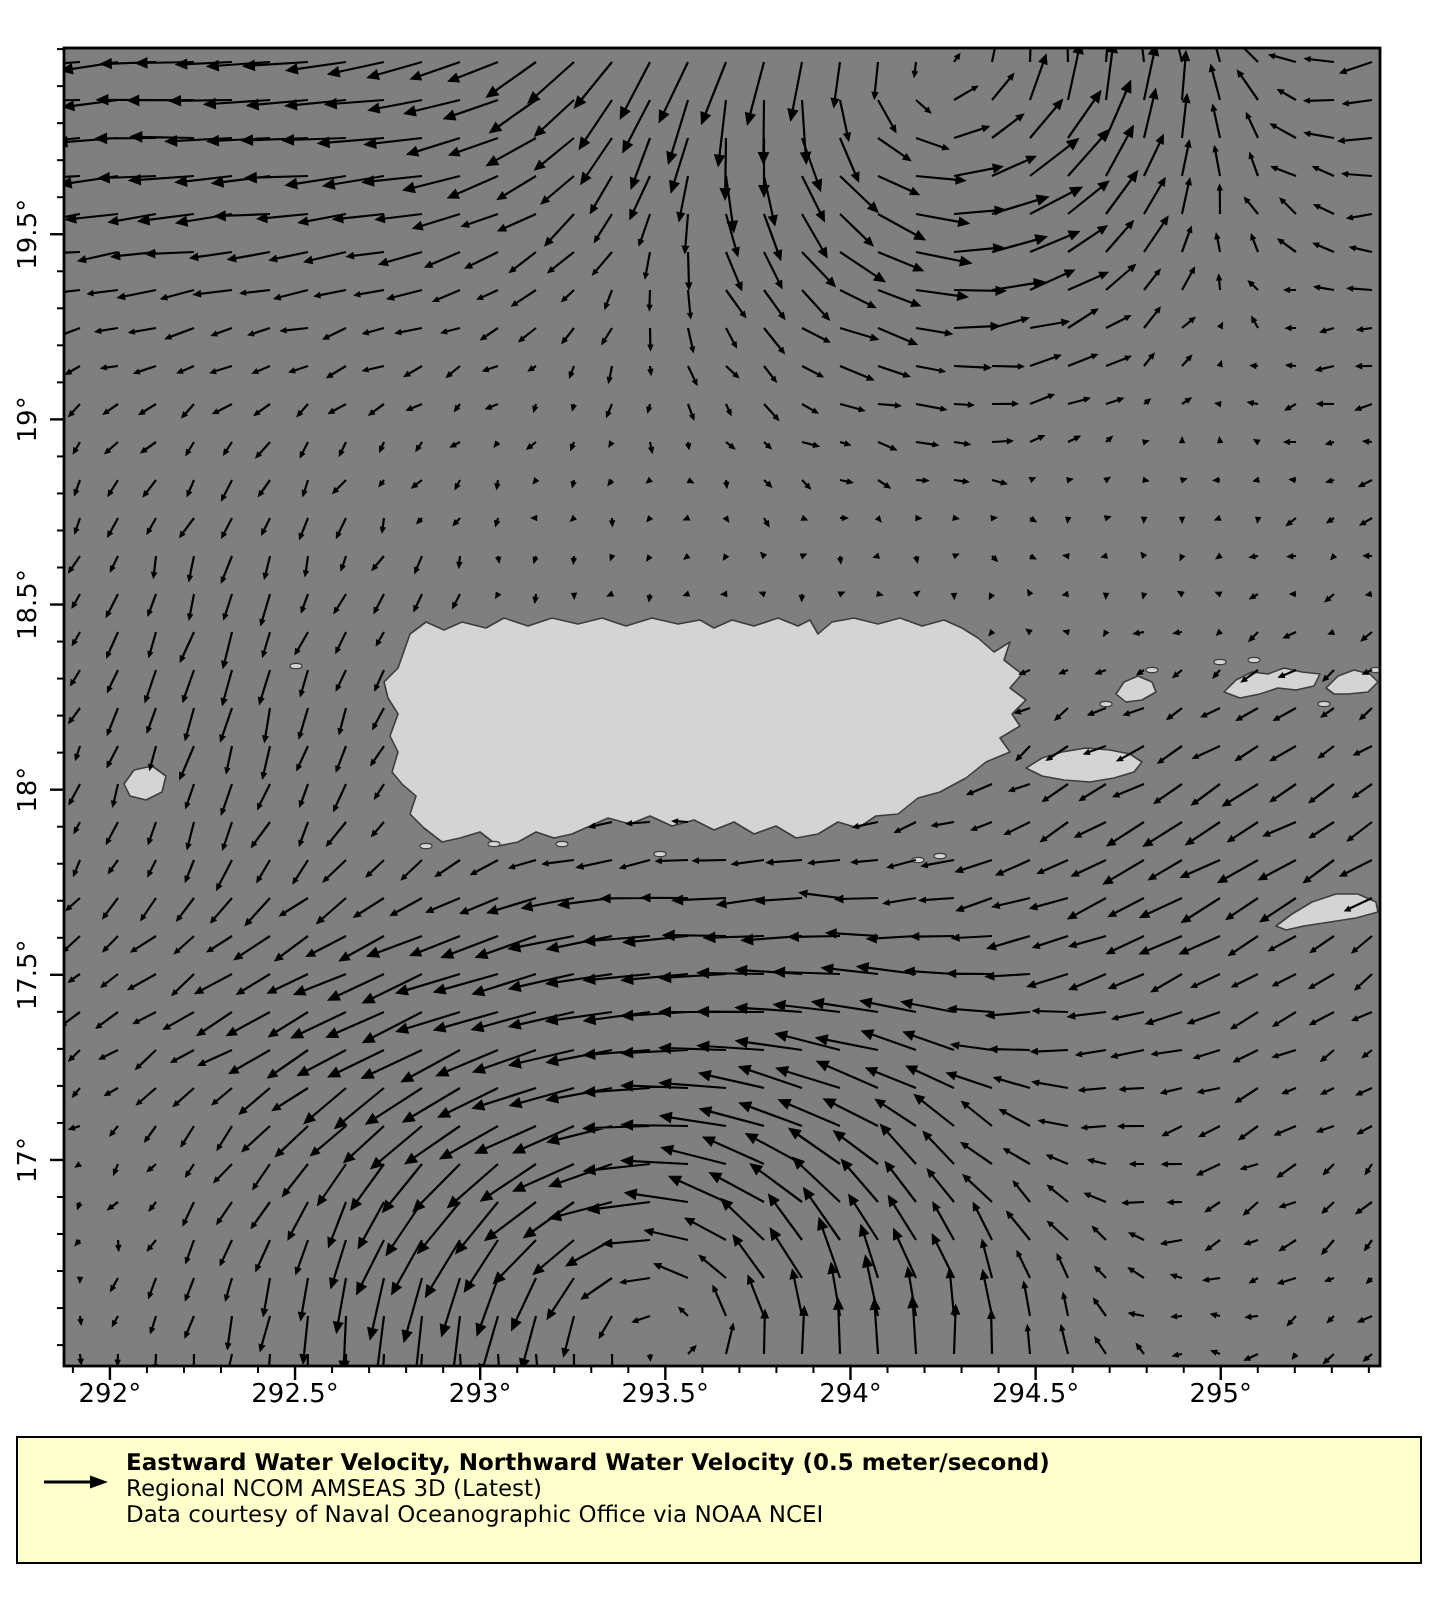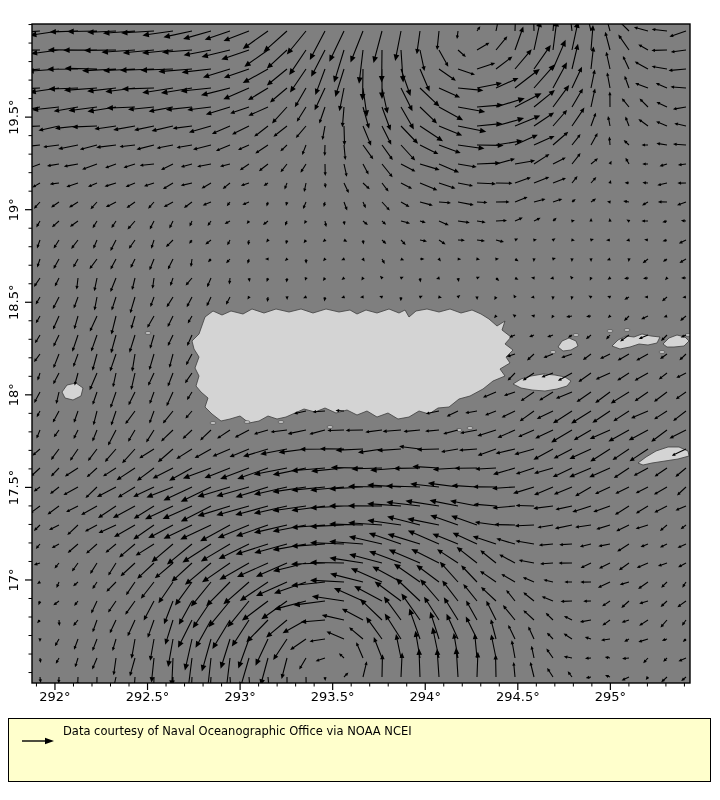--- a/index.html
+++ b/index.html
@@ -142,16 +142,18 @@
       </g>
     </svg>
   <div class="legend">
     <div class="key-arrow-wrap">
       <svg width="34" height="10" viewBox="0 0 34 10">
         <line x1="1" y1="5" x2="26" y2="5" stroke="#000" stroke-width="1.4"></line>
         <polygon points="33,5 24,1.8 24,8.2" fill="#000"></polygon>
       </svg>
     </div>
     <div class="legend-text">
+      <div class="legend-title">Eastward Water Velocity, Northward Water Velocity (0.5 meter/second)</div>
+      <div>Regional NCOM AMSEAS 3D (Latest)</div>
       <div>Data courtesy of Naval Oceanographic Office via NOAA NCEI</div>
     </div>
   </div>
 </div>
 
 </body></html>

